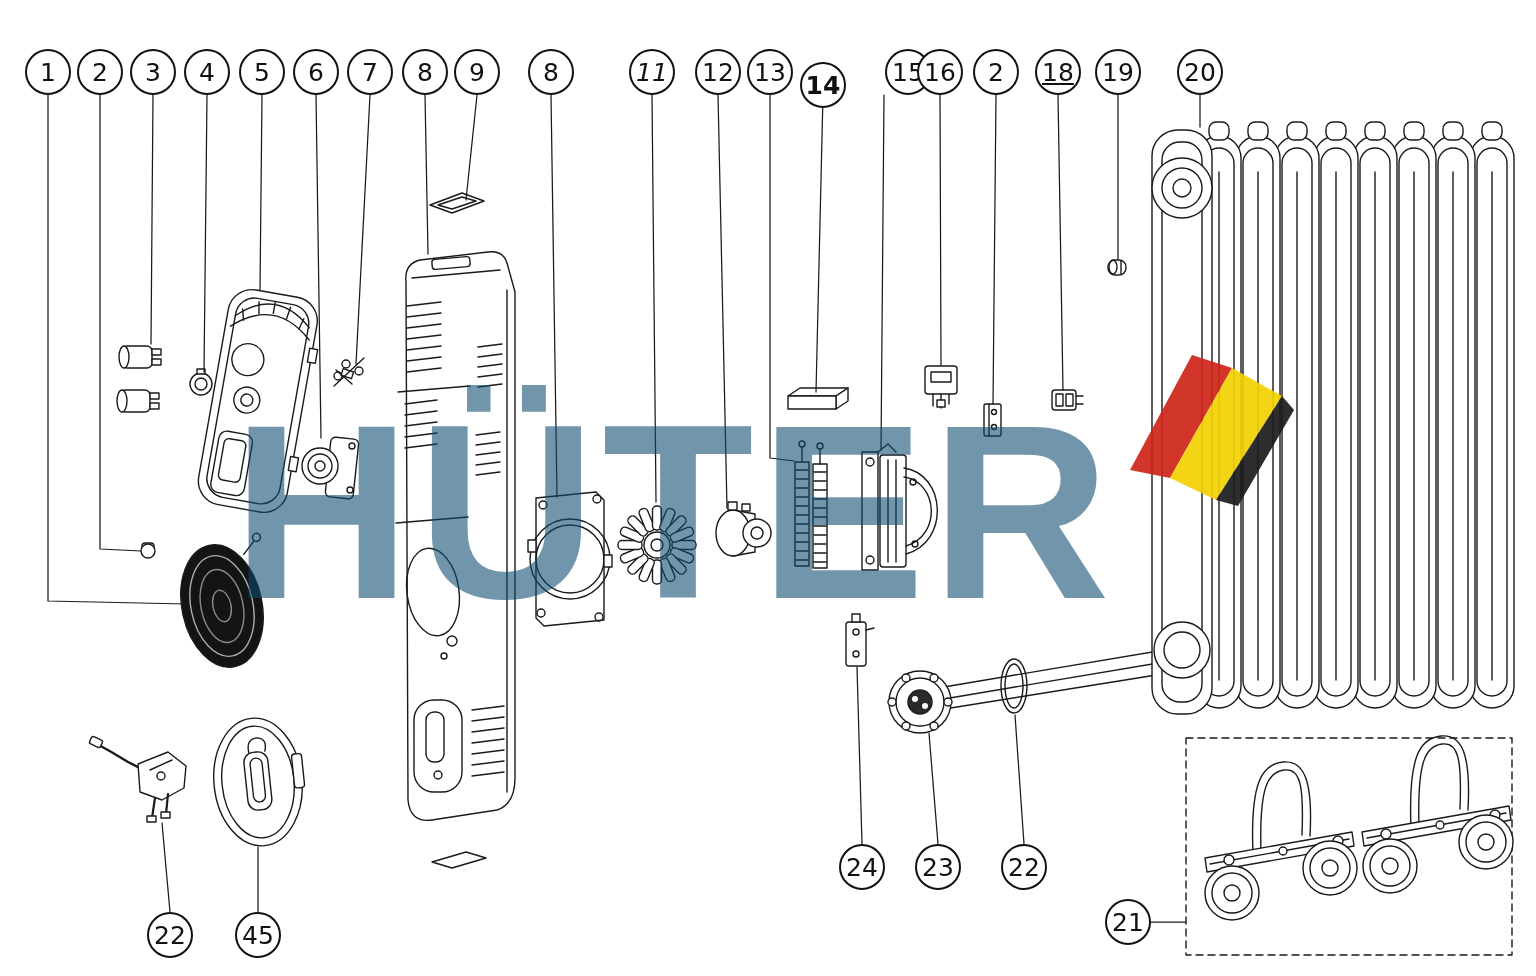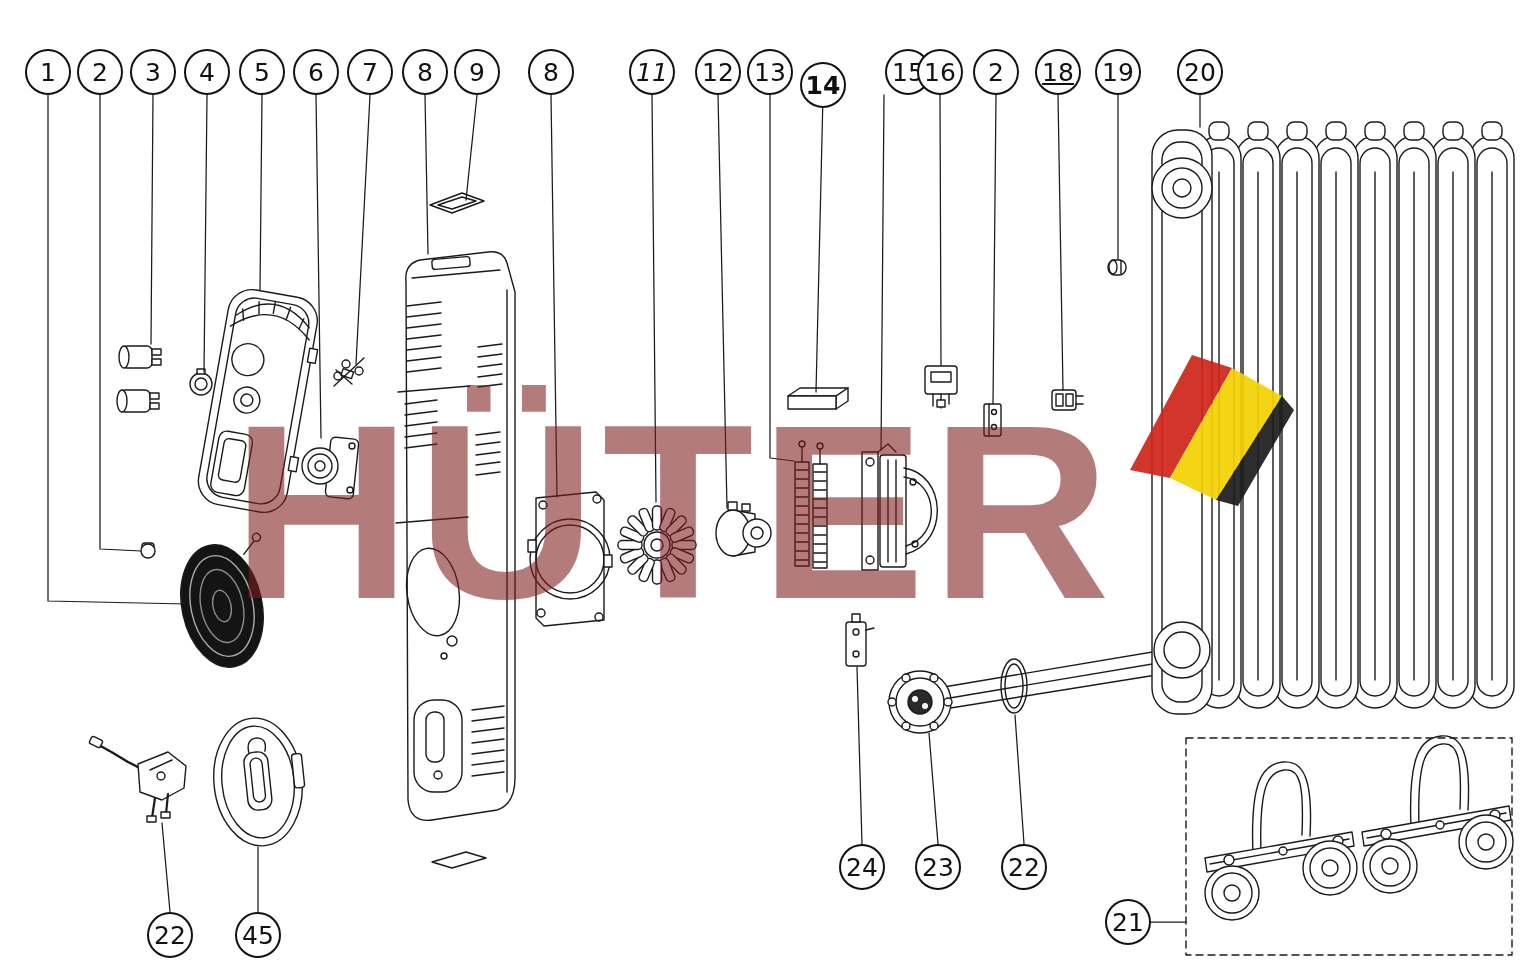--- a/index.html
+++ b/index.html
@@ -5,21 +5,21 @@
   html,body { margin:0; padding:0; background:#ffffff; }
   #stage {
     position:relative; width:1536px; height:976px; background:#ffffff;
     overflow:hidden; font-family:"DejaVu Sans","Liberation Sans",sans-serif;
   }
   #diagram-svg { position:absolute; left:0; top:0; z-index:1; }
   #watermark {
     position:absolute; left:232px; top:388px; z-index:2;
     font-family:"Liberation Sans",sans-serif; font-weight:bold;
     font-size:248px; line-height:1; letter-spacing:6px;
-    color:#7f1d1d; opacity:0.58; user-select:none; white-space:nowrap;
+    color:#0c4a6e; opacity:0.58; user-select:none; white-space:nowrap;
   }
   #logo-svg { position:absolute; left:0; top:0; z-index:3; }
   #callout-layer { position:absolute; left:0; top:0; width:100%; height:100%; z-index:4; }
   .callout {
     position:absolute; width:46px; height:46px; box-sizing:border-box;
     border:2.6px solid #111; border-radius:50%; background:#fff;
     display:flex; align-items:center; justify-content:center;
     transform:translate(-50%,-50%);
     font-size:25px; color:#111; font-family:"DejaVu Sans",sans-serif;
   }

